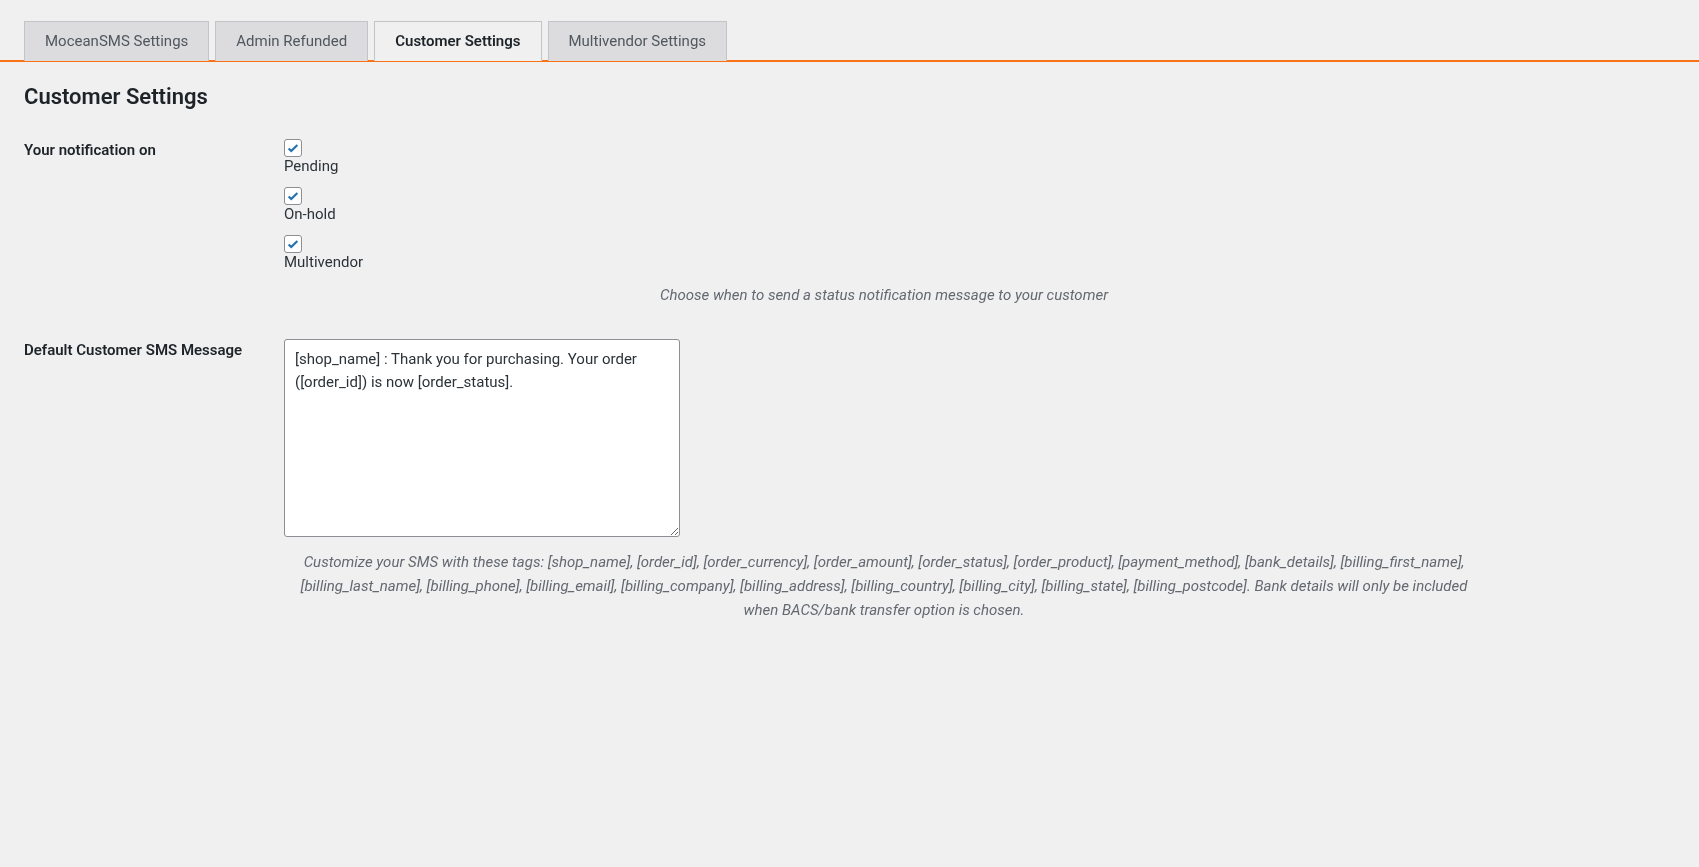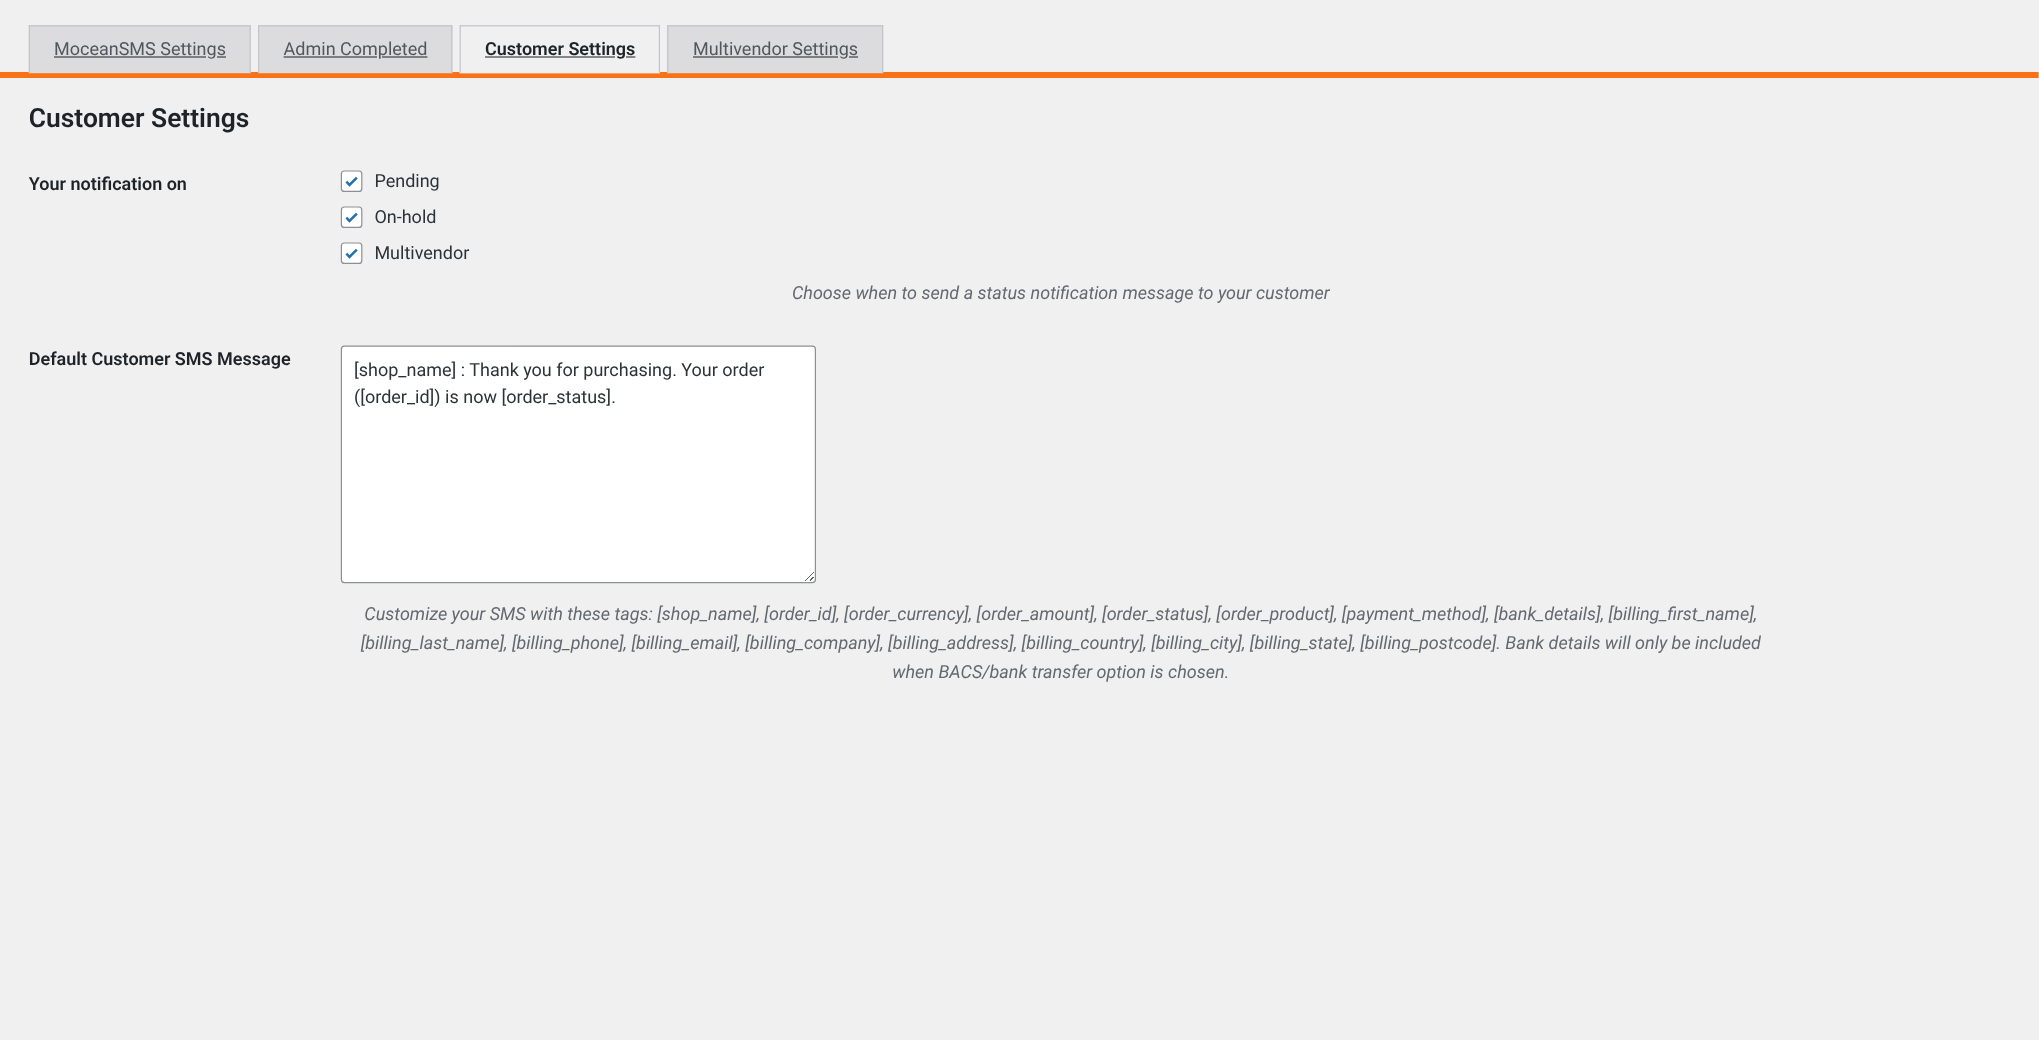--- a/index.html
+++ b/index.html
@@ -5,24 +5,23 @@
     * { box-sizing: border-box; margin: 0; padding: 0; }
     body {
       font-family: -apple-system, BlinkMacSystemFont, "Segoe UI", Roboto, Oxygen-Sans, Ubuntu, Cantarell, "Helvetica Neue", sans-serif;
       background: #f0f0f1;
       color: #3c434a;
       padding: 0;
       font-size: 14px;
     }
     .tabs {
       display: flex;
-      border-bottom: 5px solid #f97316;
+      border-bottom: 2px solid #f97316;
       padding: 0 0 0 24px;
       margin-top: 20px;
-      text-decoration: underline;
     }
     .tab {
       padding: 10px 20px;
       background: #dcdcde;
       border: 1px solid #c3c4c7;
       border-bottom: none;
       margin-right: 6px;
       cursor: pointer;
       font-size: 15px;
       color: #50575e;
@@ -57,20 +56,21 @@
       font-size: 15px;
       padding-top: 2px;
     }
     .form-field {
       flex: 1;
       max-width: 1200px;
     }
     .checkbox-row {
       display: flex;
       margin-bottom: 12px;
+      flex-direction: column;
     }
     .checkbox {
       width: 18px;
       height: 18px;
       border: 1px solid #8c8f94;
       background: #fff;
       border-radius: 3px;
       display: inline-flex;
       align-items: center;
       justify-content: center;
@@ -113,21 +113,21 @@
     textarea.small {
       min-height: 28px;
       height: 28px;
     }
   </style>
 </head>
 <body>
 
 <div class="tabs">
   <div class="tab">MoceanSMS Settings</div>
-  <div class="tab">Admin Completed</div>
+  <div class="tab">Admin Refunded</div>
   <div class="tab active">Customer Settings</div>
   <div class="tab">Multivendor Settings</div>
 </div>
 
 <div class="content">
   <h2>Customer Settings</h2>
 
   <div class="form-row">
     <div class="form-label">Your notification on</div>
     <div class="form-field">

